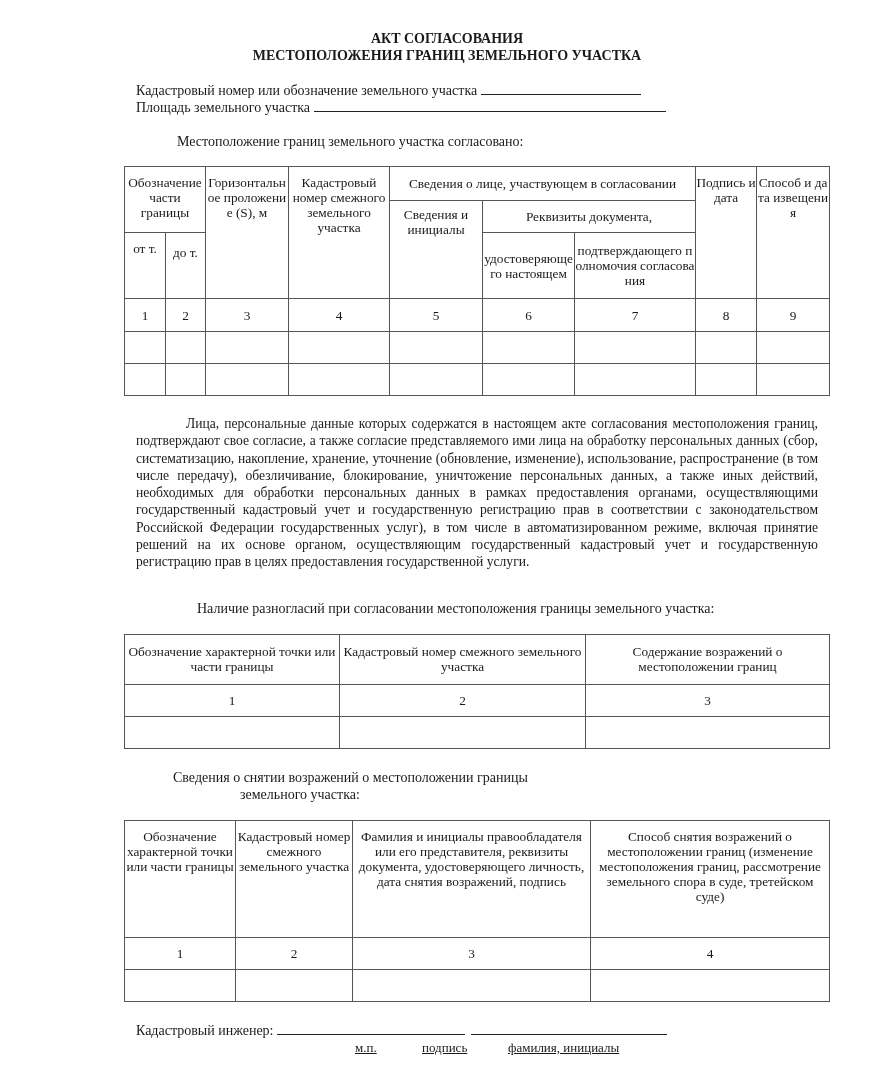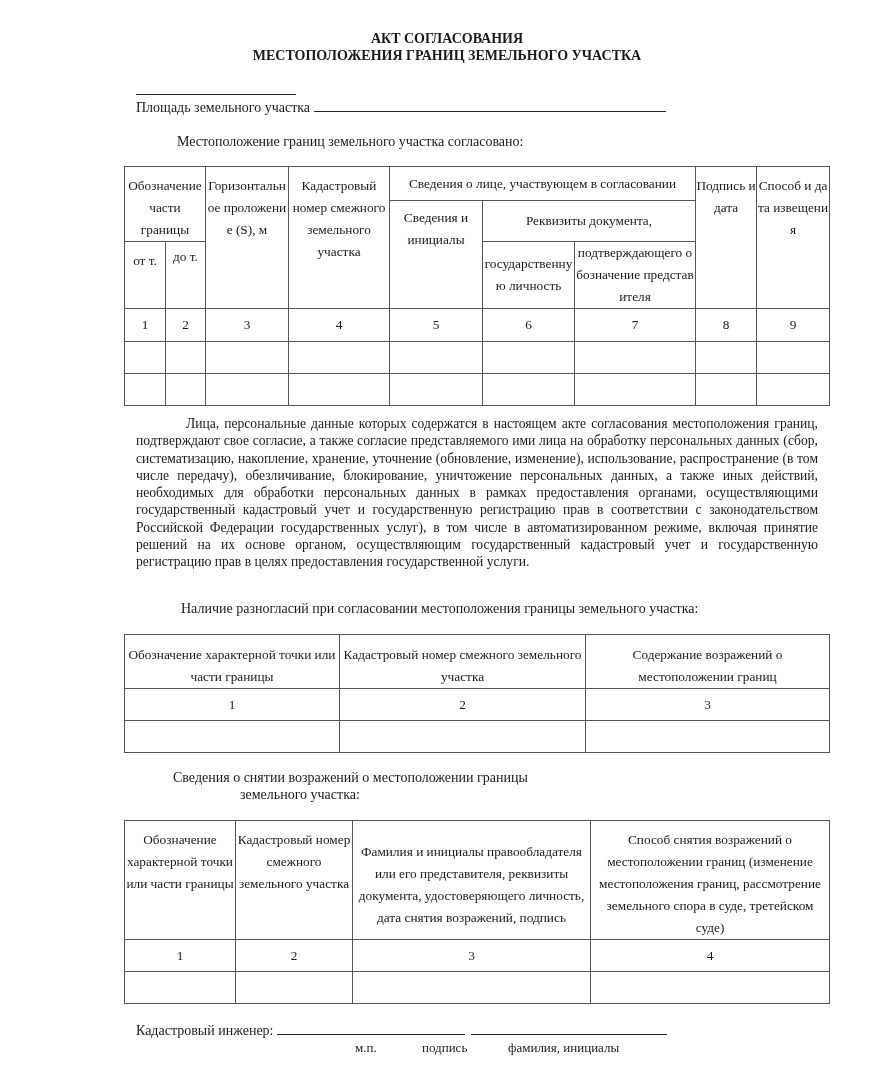--- a/index.html
+++ b/index.html
@@ -3,34 +3,35 @@
 <meta charset="utf-8">
 <style>
   html, body { margin:0; padding:0; background:#ffffff; }
   body { width:870px; height:1083px; position:relative; overflow:hidden;
          font-family:"Liberation Serif", "DejaVu Serif", serif; color:#1a1a1a; font-size:13.3px; }
   .abs { position:absolute;margin-left:12px; }
   .title { left:0; width:870px; text-align:center; font-weight:bold; font-size:14px; line-height:17px; }
   .line-text { white-space:nowrap; font-size:14px; line-height:17px; }
   .uline { display:inline-block; border-bottom:1px solid #222; height:12px; vertical-align:baseline; }
   table.grid { position:absolute; border-collapse:collapse; table-layout:fixed; }
-  table.grid td { border:1.5px solid #555; text-align:center; vertical-align:top; padding:0; font-size:13.3px; line-height:22px; }
+  table.grid td { border:1.5px solid #555; text-align:center; vertical-align:top; padding:0; font-size:13.3px; line-height:15px; }
   table.grid td.num { vertical-align:middle; }
   .para { left:124px; width:682px; font-size:13.6px; line-height:17.3px; text-align:justify; text-align-last:left; }
   .para .indent { display:inline-block; width:50px; }
   .caption { font-size:14px; line-height:17px; white-space:nowrap; }
-  .sig-label { font-size:13px; white-space:nowrap; }
+  .sig-label { font-size:13px; white-space:nowrap;text-decoration:underline; }
 </style>
 </head>
 <body>
 
 <div class="abs title" style="top:30px;">АКТ СОГЛАСОВАНИЯ</div>
 <div class="abs title" style="top:47px;">МЕСТОПОЛОЖЕНИЯ ГРАНИЦ ЗЕМЕЛЬНОГО УЧАСТКА</div>
 
 <div class="abs line-text" style="left:124px; top:82px;">
+  <span>Кадастровый номер или обозначение земельного участка</span>
   <span class="uline" style="width:160px;"></span>
 </div>
 <div class="abs line-text" style="left:124px; top:99px;">
   <span>Площадь земельного участка</span>
   <span class="uline" style="width:352px;"></span>
 </div>
 
 <div class="abs caption" style="left:165px; top:133px;">Местоположение границ земельного участка согласовано:</div>
 
 <table class="grid" style="left:124px; top:166px; width:705px;">
@@ -53,23 +54,23 @@
     <td colspan="3" style="vertical-align:middle;"><span>Сведения о лице, участвующем в согласовании</span></td>
     <td rowspan="3" style="padding-top:8px; word-break:break-all;"><span>Подпись и дата</span></td>
     <td rowspan="3" style="padding-top:8px; word-break:break-all;"><span>Способ и дата извещения</span></td>
   </tr>
   <tr style="height:32px;">
     <td rowspan="2" style="padding-top:6px;"><span>Сведения и инициалы</span></td>
     <td colspan="2" style="vertical-align:middle;"><span>Реквизиты документа,</span></td>
   </tr>
   <tr style="height:66px;">
     <td style="padding-top:8px;"><span>от т.</span></td>
-    <td style="padding-top:4px;"><span>до т.</span></td>
-    <td style="vertical-align:middle; word-break:break-all;"><span>государственную личность</span></td>
-    <td style="vertical-align:middle; word-break:break-all;"><span>подтверждающего обозначение представителя</span></td>
+    <td style="padding-top:12px;"><span>до т.</span></td>
+    <td style="vertical-align:middle; word-break:break-all;"><span>удостоверяющего настоящем</span></td>
+    <td style="vertical-align:middle; word-break:break-all;"><span>подтверждающего полномочия согласования</span></td>
   </tr>
   <tr style="height:33px;">
     <td class="num">1</td>
     <td class="num">2</td>
     <td class="num">3</td>
     <td class="num">4</td>
     <td class="num">5</td>
     <td class="num">6</td>
     <td class="num">7</td>
     <td class="num">8</td>
@@ -95,21 +96,21 @@
     <td></td>
     <td></td>
     <td></td>
     <td></td>
   </tr>
 </tbody>
   </table>
 
 <div class="abs para" style="top:415px;"><span class="indent"></span><span>Лица, персональные данные которых содержатся в настоящем акте согласования местоположения границ, подтверждают свое согласие, а также согласие представляемого ими лица на обработку персональных данных (сбор, систематизацию, накопление, хранение, уточнение (обновление, изменение), использование, распространение (в том числе передачу), обезличивание, блокирование, уничтожение персональных данных, а также иных действий, необходимых для обработки персональных данных в рамках предоставления органами, осуществляющими государственный кадастровый учет и государственную регистрацию прав в соответствии с законодательством Российской Федерации государственных услуг), в том числе в автоматизированном режиме, включая принятие решений на их основе органом, осуществляющим государственный кадастровый учет и государственную регистрацию прав в целях предоставления государственной услуги.</span></div>
 
-<div class="abs caption" style="left:169px; top:600px;">Наличие разногласий при согласовании местоположения границы земельного участка:</div>
+<div class="abs caption" style="left:185px; top:600px;">Наличие разногласий при согласовании местоположения границы земельного участка:</div>
 
 <table class="grid" style="left:124px; top:634px; width:705px;">
   <colgroup>
       <col style="width:215px">
       <col style="width:246px">
       <col style="width:244px">
     </colgroup>
   <tbody>
       <tr style="height:50px;">
     <td style="padding-top:9px;"><span>Обозначение характерной точки или части границы</span></td>
@@ -136,21 +137,21 @@
   <colgroup>
       <col style="width:111px">
       <col style="width:117px">
       <col style="width:238px">
       <col style="width:239px">
     </colgroup>
   <tbody>
       <tr style="height:117px;">
     <td style="padding-top:8px;"><span>Обозначение характерной точки или части границы</span></td>
     <td style="padding-top:8px;"><span>Кадастровый номер смежного земельного участка</span></td>
-    <td style="padding-top:20px;"><span>Фамилия и инициалы правообладателя или его представителя, реквизиты документа, удостоверяющего личность, дата снятия возражений, подпись</span></td>
+    <td style="padding-top:8px;"><span>Фамилия и инициалы правообладателя или его представителя, реквизиты документа, удостоверяющего личность, дата снятия возражений, подпись</span></td>
     <td style="padding-top:8px;"><span>Способ снятия возражений о местоположении границ (изменение местоположения границ, рассмотрение земельного спора в суде, третейском суде)</span></td>
   </tr>
   <tr style="height:32px;">
     <td class="num">1</td>
     <td class="num">2</td>
     <td class="num">3</td>
     <td class="num">4</td>
   </tr>
   <tr style="height:32px;">
     <td></td>

